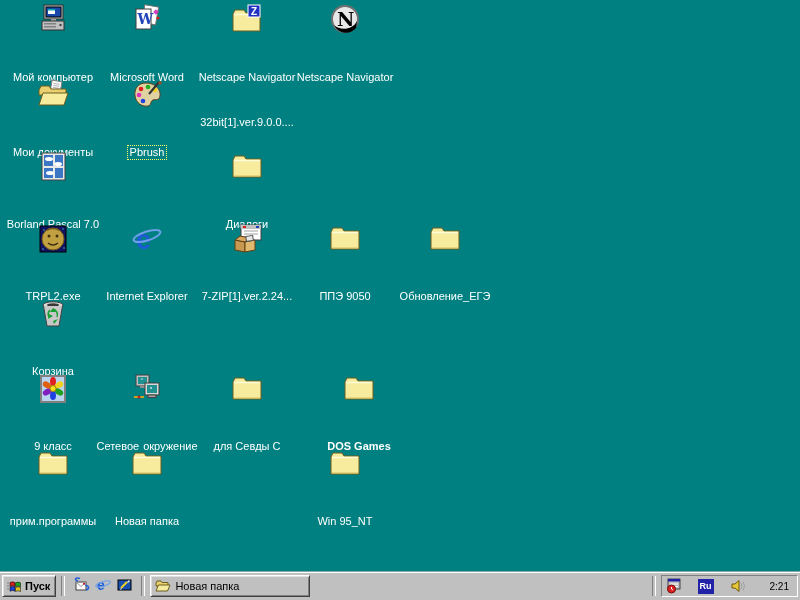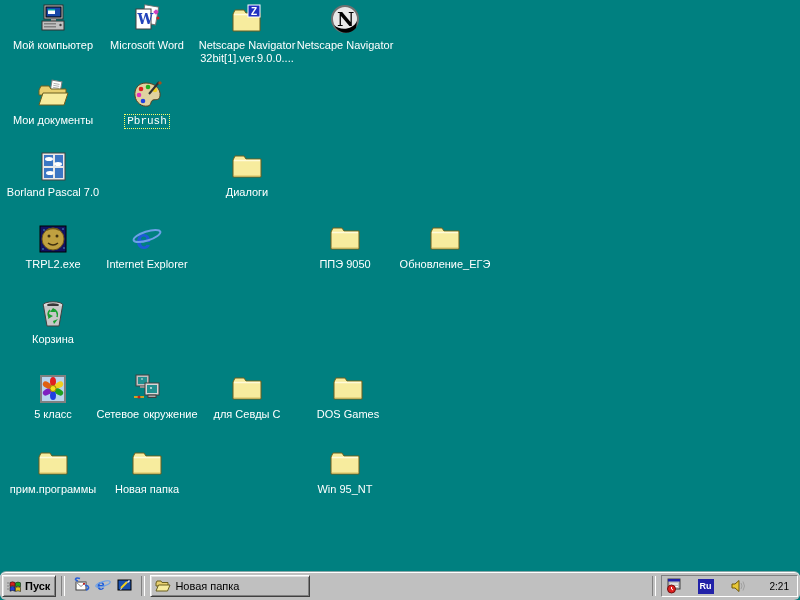--- a/index.html
+++ b/index.html
@@ -6,29 +6,29 @@
   html,body { width:800px; height:600px; overflow:hidden; }
   body { font-family:"Liberation Sans", sans-serif; background:#008080; position:relative; }
 
   
   #desktop { position:absolute; left:0; top:0; width:800px; height:572px; }
   .icon-cell { position:absolute; width:110px; text-align:center; cursor:default; }
   .icon-art { position:relative; width:32px; height:32px; margin:0 auto; }
   .icon-art svg { display:block; }
   .shortcut-badge { position:absolute; left:0; bottom:0; width:11px; height:11px; }
   .icon-label { margin-top:3px; font-size:11px; line-height:13px; color:#ffffff; }
-  .icon-label .line { display:inline-block; padding:0 2px; }
-  .selected .icon-label .line { outline:1px dotted #ffff66;font-family:Liberation Mono, monospace; }
+  .icon-label .line { display:inline-block; padding:0 2px;margin-top:32px; }
+  .selected .icon-label .line { outline:1px dotted #ffff66; }
 
   
   #taskbar {
     position:absolute; left:0; bottom:0; width:800px; height:28px;
     background:#c0c0c0; border-top:1px solid #ffffff;
     box-shadow:0 -1px 0 #87a8a8;
-    display:flex; align-items:center; padding:2px 2px 3px 2px; gap:3px;border-radius:6px;
+    display:flex; align-items:center; padding:2px 2px 3px 2px; gap:3px;
   }
   .btn3d {
     background:#c0c0c0; height:22px;
     border-top:1px solid #ffffff; border-left:1px solid #ffffff;
     border-right:1px solid #404040; border-bottom:1px solid #404040;
     box-shadow:inset 1px 1px 0 #dfdfdf, inset -1px -1px 0 #808080;
     display:flex; align-items:center; font-size:11px; color:#000;
   }
   #start-button { font-weight:bold; padding:0 5px 0 3px; gap:3px; }
   .groove { width:4px; height:20px; border-left:1px solid #808080; border-right:1px solid #ffffff; margin:0 2px; }
@@ -179,20 +179,36 @@
     </div>
     <div class="icon-cell" style="left: 92px; top: 223px;">
       <div class="icon-art">
         <svg width="32" height="32" viewBox="0 0 32 32">
           <text x="5" y="26" font-size="27" font-weight="bold" fill="#1e5ad7" font-family="Liberation Sans,sans-serif">e</text>
           <ellipse cx="16" cy="13" rx="14" ry="4.5" fill="none" stroke="#6ca0e8" stroke-width="2" transform="rotate(-18 16 13)"></ellipse>
         </svg>
       </div>
       <div class="icon-label"><div class="line">Internet Explorer</div></div>
     </div>
+    <div class="icon-cell" style="left: 192px; top: 223px;">
+      <div class="icon-art">
+        <svg width="32" height="32" viewBox="0 0 32 32">
+          <rect x="10" y="2" width="20" height="15" fill="#fff" stroke="#404040"></rect>
+          <rect x="10" y="2" width="20" height="4" fill="#c0c0c0"></rect>
+          <rect x="12" y="3" width="3" height="2" fill="#d02020"></rect>
+          <rect x="25" y="3" width="3" height="2" fill="#2040c0"></rect>
+          <path d="M13 8 h14 M13 11 h14 M13 14 h8" stroke="#a0a0a0"></path>
+          <path d="M4 17 L14 19 L14 29 L4 27 Z" fill="#c89850" stroke="#604010"></path>
+          <path d="M14 19 L24 17 L24 27 L14 29 Z" fill="#e0b870" stroke="#604010"></path>
+          <path d="M4 17 L9 13 L19 15 L14 19 Z" fill="#d8a860" stroke="#604010"></path>
+          <rect x="15" y="13" width="7" height="5" fill="#e8e8e8" stroke="#505050" transform="rotate(-8 18 15)"></rect>
+        </svg>
+      </div>
+      <div class="icon-label"><div class="line">7-ZIP[1].ver.2.24...</div></div>
+    </div>
     <div class="icon-cell" style="left: 290px; top: 223px;">
       <div class="icon-art">
         <svg width="32" height="32" viewBox="0 0 32 32">
           <path d="M2 9 L4 5 L13 5 L15 8 L30 8 L30 26 L2 26 Z" fill="#f7ec9e" stroke="#6a5f1e"></path>
           <path d="M3 9.5 L29 9.5" stroke="#fffbd8" stroke-width="1.5" fill="none"></path>
           <path d="M3 25 L29 25" stroke="#d8c060" fill="none"></path>
         </svg>
       </div>
       <div class="icon-label"><div class="line">ППЭ 9050</div></div>
     </div>
@@ -228,21 +244,21 @@
           <ellipse cx="16" cy="8.5" rx="3" ry="4.5" fill="#e02020"></ellipse>
           <ellipse cx="22" cy="12" rx="3" ry="4.5" fill="#f0d020" transform="rotate(60 22 12)"></ellipse>
           <ellipse cx="22" cy="19" rx="3" ry="4.5" fill="#20a020" transform="rotate(120 22 19)"></ellipse>
           <ellipse cx="16" cy="22.5" rx="3" ry="4.5" fill="#2040e0"></ellipse>
           <ellipse cx="10" cy="19" rx="3" ry="4.5" fill="#8020c0" transform="rotate(60 10 19)"></ellipse>
           <ellipse cx="10" cy="12" rx="3" ry="4.5" fill="#e06010" transform="rotate(120 10 12)"></ellipse>
           <circle cx="16" cy="15.5" r="3" fill="#f0e020" stroke="#a08000"></circle>
         </svg>
         <span class="shortcut-badge"></span>
       </div>
-      <div class="icon-label"><div class="line">5 класс</div></div>
+      <div class="icon-label"><div class="line">9 класс</div></div>
     </div>
     <div class="icon-cell" style="left: 192px; top: 373px;">
       <div class="icon-art">
         <svg width="32" height="32" viewBox="0 0 32 32">
           <path d="M2 9 L4 5 L13 5 L15 8 L30 8 L30 26 L2 26 Z" fill="#f7ec9e" stroke="#6a5f1e"></path>
           <path d="M3 9.5 L29 9.5" stroke="#fffbd8" stroke-width="1.5" fill="none"></path>
           <path d="M3 25 L29 25" stroke="#d8c060" fill="none"></path>
         </svg>
       </div>
       <div class="icon-label"><div class="line">для Севды С</div></div>
@@ -257,21 +273,21 @@
           <rect x="14" y="10" width="14" height="12" fill="#d8d8d8" stroke="#404040"></rect>
           <rect x="16" y="12" width="10" height="8" fill="#209090"></rect>
           <circle cx="20" cy="15" r="0.9" fill="#e0f0f0"></circle>
           <rect x="17" y="22" width="8" height="2.5" fill="#a8a8a8" stroke="#404040"></rect>
           <path d="M3 24 h10" stroke="#d0a020" stroke-width="2"></path>
           <circle cx="8" cy="24" r="1.5" fill="#c02020"></circle>
         </svg>
       </div>
       <div class="icon-label"><div class="line">Сетевое</div><div class="line">окружение</div></div>
     </div>
-    <div class="icon-cell" style="left: 293px; top: 373px;">
+    <div class="icon-cell" style="left: 304px; top: 373px; font-weight: bold;">
       <div class="icon-art">
         <svg width="32" height="32" viewBox="0 0 32 32">
           <path d="M2 9 L4 5 L13 5 L15 8 L30 8 L30 26 L2 26 Z" fill="#f7ec9e" stroke="#6a5f1e"></path>
           <path d="M3 9.5 L29 9.5" stroke="#fffbd8" stroke-width="1.5" fill="none"></path>
           <path d="M3 25 L29 25" stroke="#d8c060" fill="none"></path>
         </svg>
       </div>
       <div class="icon-label"><div class="line">DOS Games</div></div>
     </div>
     <div class="icon-cell" style="left: -2px; top: 448px;">

